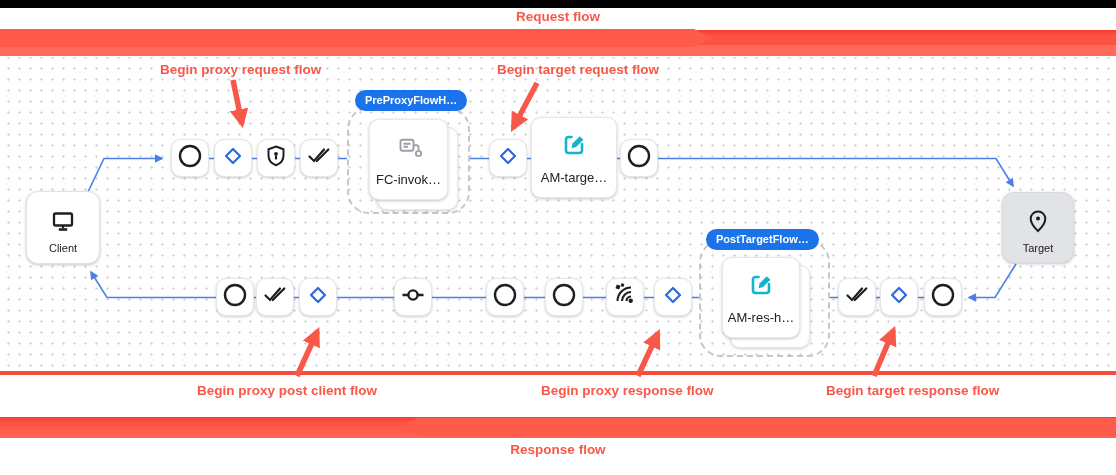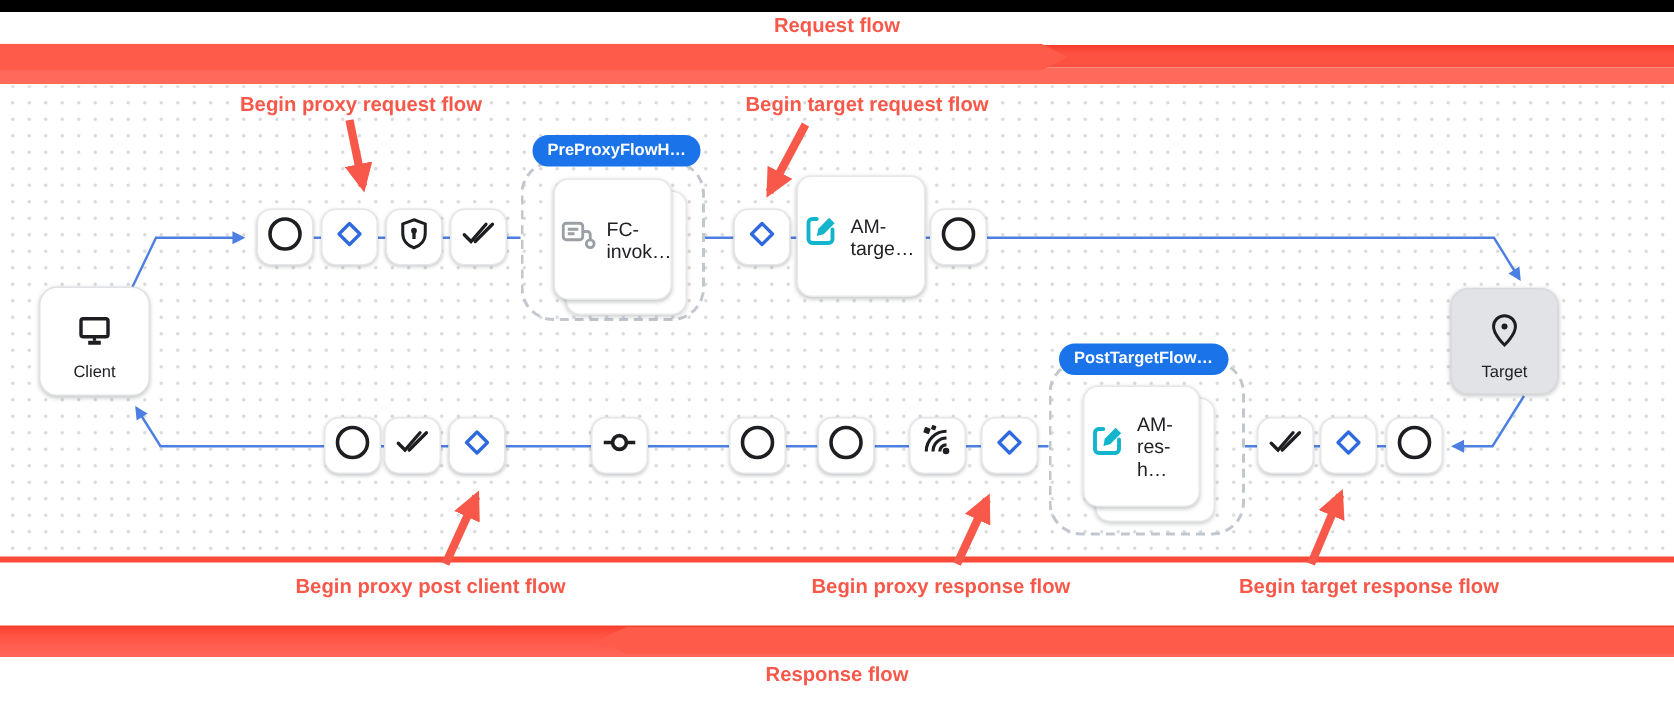--- a/index.html
+++ b/index.html
@@ -34,21 +34,21 @@
   .endpoint{position:absolute;width:74px;height:73px;border-radius:12px;background:#fff;
     border:1px solid #e0e2e5;box-shadow:0 1px 3px rgba(60,64,67,.3);
     display:flex;flex-direction:column;align-items:center;justify-content:center;
     box-sizing:border-box;z-index:4;}
   .endpoint.gray{background:#e2e3e6;border-color:#d8dadd;}
   .endpoint .lbl{font-size:11px;color:#202124;margin-top:-2px;}
   .group{position:absolute;border:2px dashed #c2c7ce;border-radius:22px;z-index:2;box-sizing:border-box;}
   .badge{position:absolute;background:#1a73e8;color:#fff;font-size:11px;font-weight:bold;
     padding:4px 10px 5px;border-radius:12px;z-index:6;white-space:nowrap;text-align:right;}
   .card{position:absolute;background:#fff;border:1px solid #e6e8ea;border-radius:10px;
-    box-shadow:0 1px 3px rgba(60,64,67,.3);display:flex;flex-direction:row;align-items:center;
+    box-shadow:0 1px 3px rgba(60,64,67,.3);display:flex;flex-direction:column;align-items:center;
     justify-content:center;gap:5px;z-index:4;box-sizing:border-box;}
   .card .clbl{font-size:13px;color:#202124;}
   .card-echo{position:absolute;background:#fff;border:1px solid #e6e8ea;border-radius:10px;
     box-shadow:0 1px 3px rgba(60,64,67,.25);z-index:3;}
   .ann-label{position:absolute;color:#f7584a;font-size:13.5px;font-weight:bold;z-index:8;white-space:nowrap;}
   svg.overlay{position:absolute;left:0;top:0;z-index:3;pointer-events:none;}
   svg.overlay-red{position:absolute;left:0;top:0;z-index:8;pointer-events:none;}
 </style>
 </head>
 <body>
@@ -80,21 +80,21 @@
   <span>
     <svg width="38" height="38" viewBox="0 0 38 38" fill="none" stroke="#1c1e21">
       <rect x="10" y="11.5" width="18" height="12" rx="1.5" stroke-width="2.3"></rect>
       <path d="M19 23.5 v2.6" stroke-width="2.2"></path>
       <path d="M14.8 27.5 h8.4" stroke-width="2.6"></path>
     </svg>
   </span>
   <span class="lbl">Client</span>
 </div>
 
-<div class="endpoint gray" style="left:967px;top:192px;width:72px;height:71px;">
+<div class="endpoint gray" style="left:1002px;top:192px;width:72px;height:71px;">
   <span>
     <svg width="38" height="38" viewBox="0 0 38 38" fill="none" stroke="#1c1e21">
       <path d="M19 9.5 c-4.1 0 -7.3 3.2 -7.3 7.2 c0 5.4 7.3 12.3 7.3 12.3 s7.3 -6.9 7.3 -12.3 c0 -4 -3.2 -7.2 -7.3 -7.2 Z" stroke-width="2"></path>
       <circle cx="19" cy="16.6" r="2" fill="#1c1e21" stroke="none"></circle>
     </svg>
   </span>
   <span class="lbl">Target</span>
 </div>
 
 <div class="pnode" style="left:171px;top:139px;">

